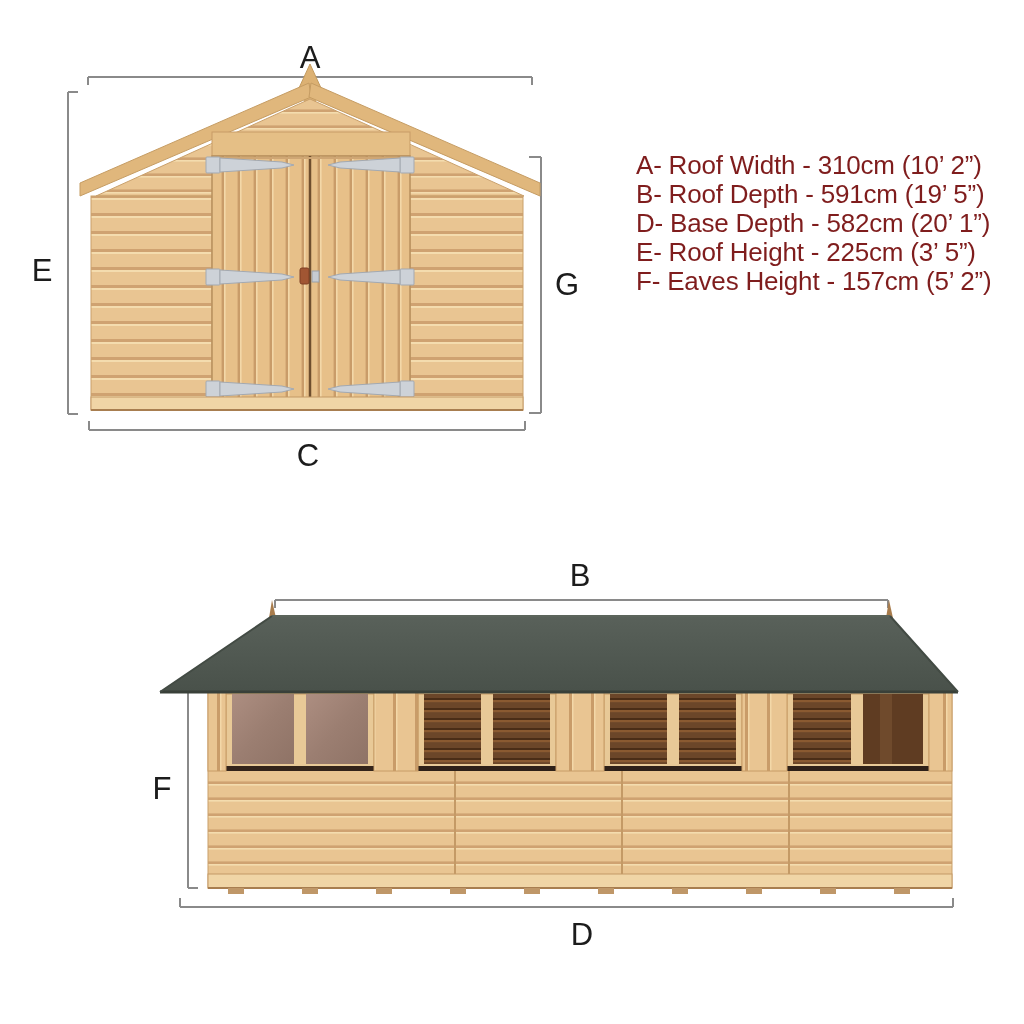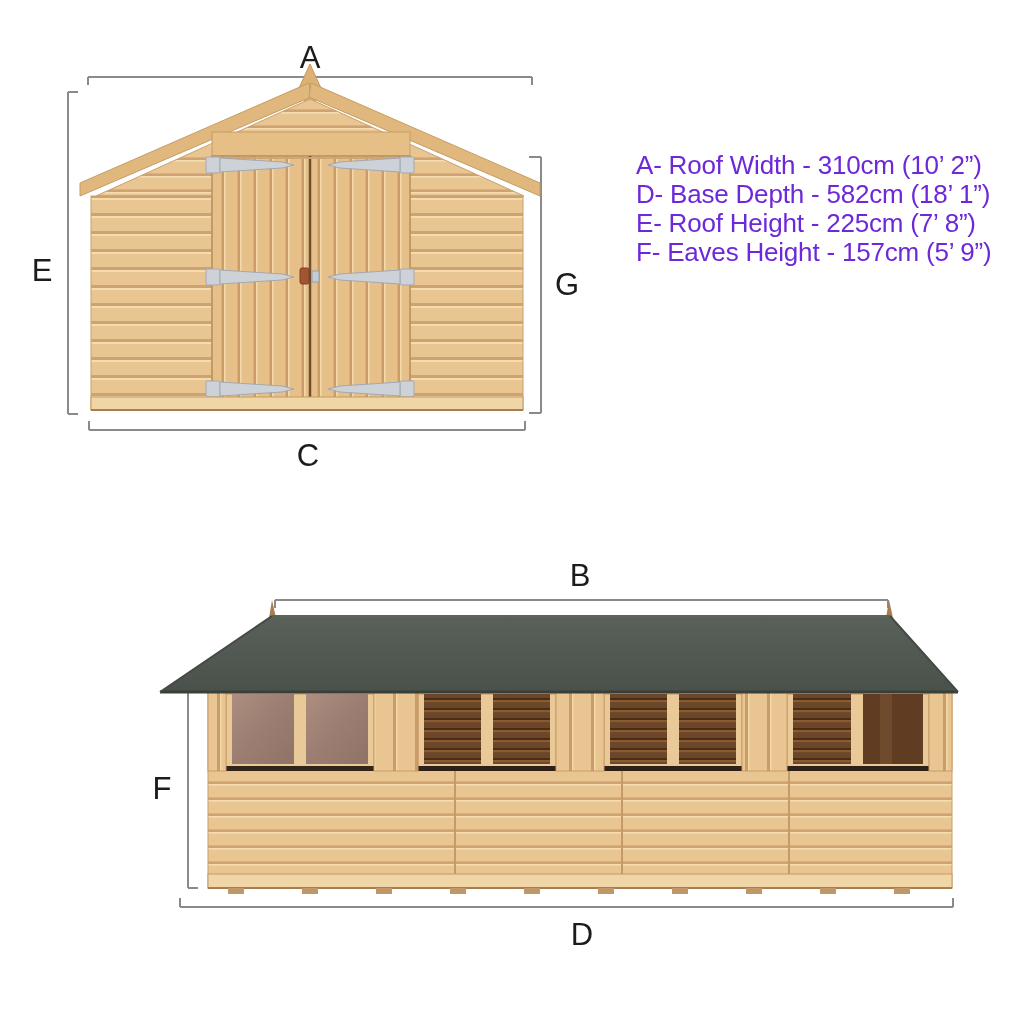--- a/index.html
+++ b/index.html
@@ -15,21 +15,21 @@
   .dim-label {
     font-family: "Liberation Sans", sans-serif;
     font-size: 31px;
     fill: #1c1c1c;
   }
   .spec-list {
     position: absolute;
     left: 636px;
     top: 151px;
     width: 370px;
-    color: #6d28d9;
+    color: #7f1d1d;
     font-size: 26px;
     line-height: 29px;
     letter-spacing: -0.2px;
     white-space: nowrap;
   }
 </style>
 </head>
 <body>
 
 <div id="stage">
@@ -235,18 +235,19 @@
         <polygon points="160,692 272,616 890,616 958,692" fill="url(#roofGrad)"></polygon>
         <path d="M272,616 L890,616" stroke="#5c655c" stroke-width="2" fill="none"></path>
         <path d="M160,692 L958,692" stroke="#394039" stroke-width="3" fill="none"></path>
         <path d="M160,692 L272,616 M890,616 L958,692" stroke="#434b44" stroke-width="2" fill="none"></path>
       </g>
     </g>
   </svg>
 
   <div class="spec-list">
     <div>A- Roof Width - 310cm (10’ 2”)</div>
-    <div>D- Base Depth - 582cm (18’ 1”)</div>
-    <div>E- Roof Height - 225cm (7’ 8”)</div>
-    <div>F- Eaves Height - 157cm (5’ 9”)</div>
+    <div>B- Roof Depth - 591cm (19’ 5”)</div>
+    <div>D- Base Depth - 582cm (20’ 1”)</div>
+    <div>E- Roof Height - 225cm (3’ 5”)</div>
+    <div>F- Eaves Height - 157cm (5’ 2”)</div>
   </div>
 
 </div>
 
 </body></html>

